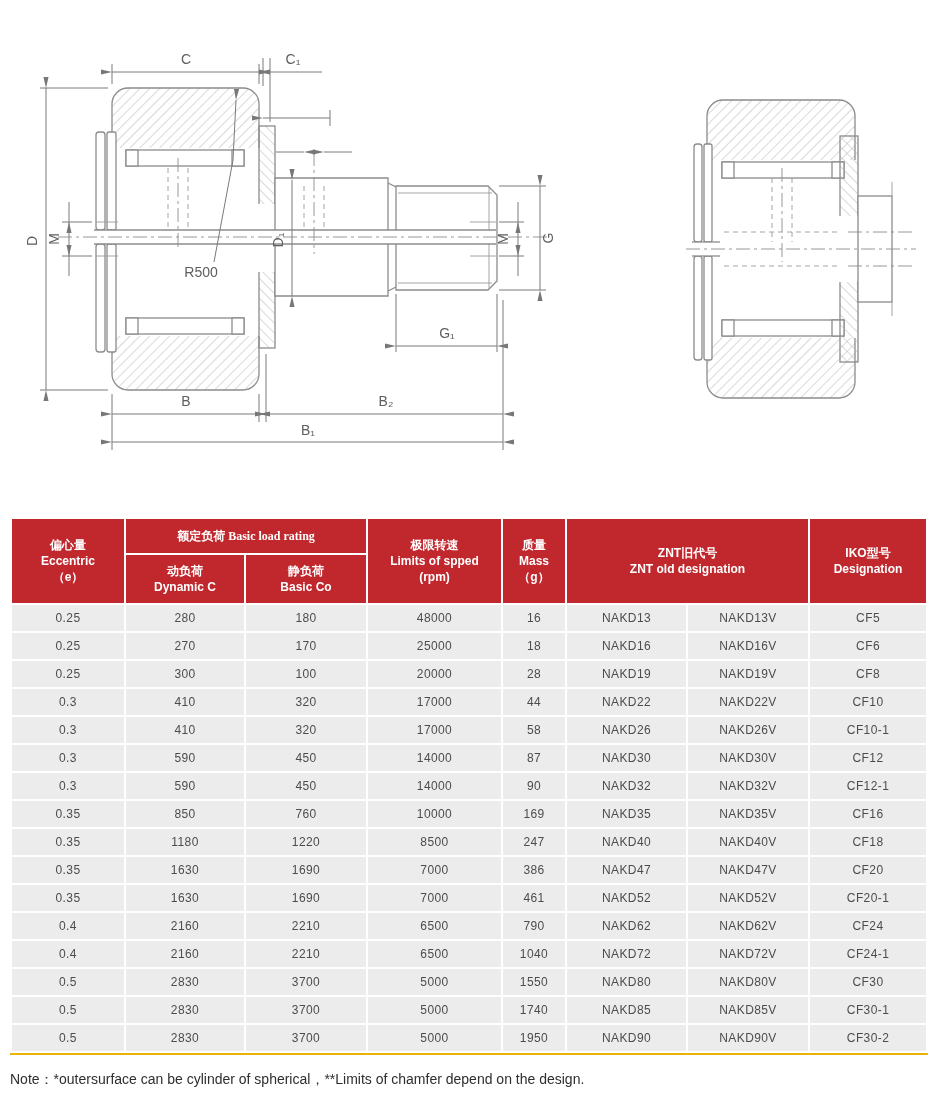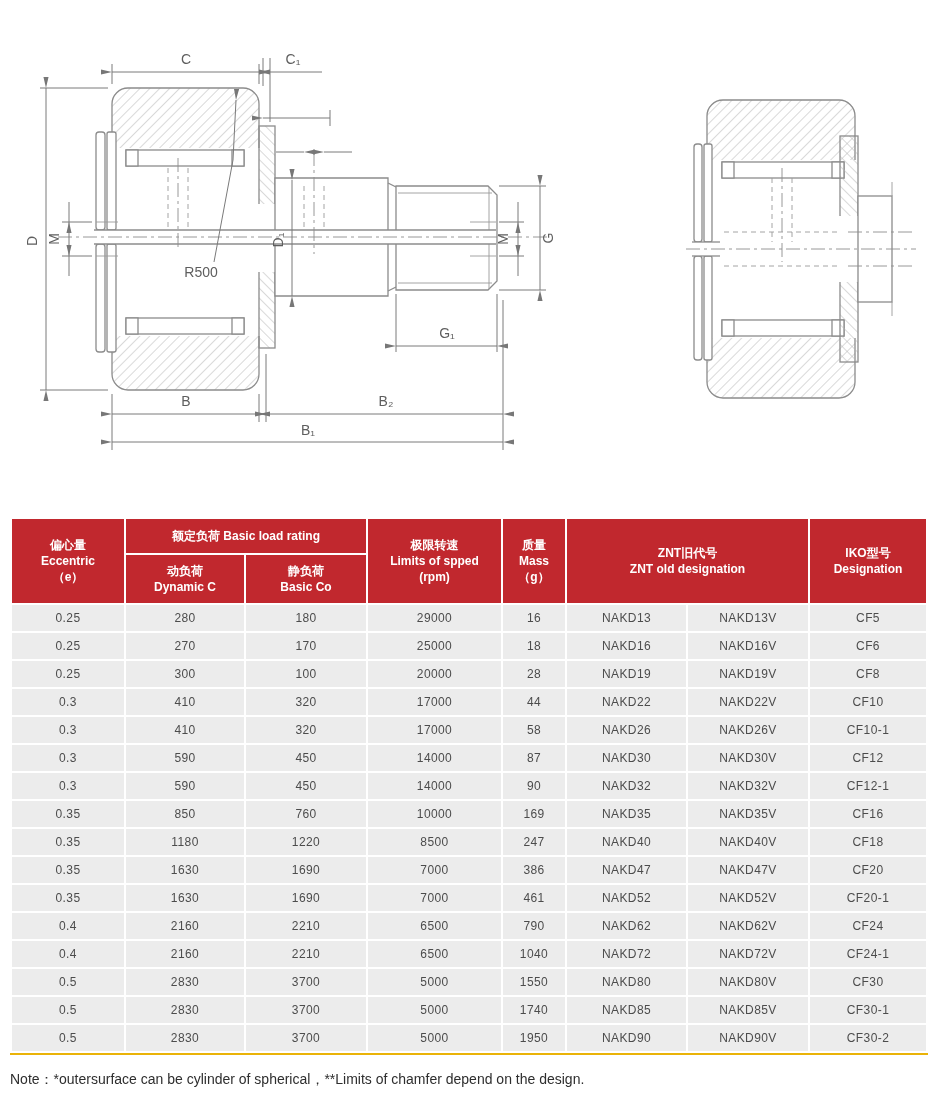--- a/index.html
+++ b/index.html
@@ -11,21 +11,21 @@
   .of {stroke:#8c8c8c;stroke-width:1.3;fill:#fff;}
   .hz1{fill:url(#h1);stroke:#8c8c8c;stroke-width:1.3;}
   .hz2{fill:url(#h2);stroke:#8c8c8c;stroke-width:1.3;}
   .thin{stroke:#9a9a9a;stroke-width:.9;fill:none;}
   .dim {stroke:#7a7a7a;stroke-width:1;fill:none;}
   .cl  {stroke:#8c8c8c;stroke-width:.9;stroke-dasharray:14 4 3 4;fill:none;}
   .dash{stroke:#9a9a9a;stroke-width:.9;stroke-dasharray:5 4;fill:none;}
   .dimtxt{fill:#5e5e5e;font-size:14px;font-family:"Liberation Sans","DejaVu Sans",sans-serif;}
   table.spec{margin:47px 0 0 10px;border-collapse:separate;border-spacing:2px;width:918px;table-layout:fixed;border-bottom:2px solid #eab308;}
   table.spec th{background:var(--red);color:#fff;font-size:12px;font-weight:bold;text-align:center;vertical-align:middle;padding:2px 0;line-height:1.35;}
-  table.spec thead tr:nth-child(1) th.band{height:30px;}
+  table.spec thead tr:nth-child(1) th.band{height:30px;font-family:Liberation Serif, serif;}
   table.spec thead tr:nth-child(2) th{height:44px;}
   table.spec td{background:var(--row-bg);color:#4c4c4c;font-size:12px;text-align:center;vertical-align:middle;height:24px;letter-spacing:.4px;}
   .notes{margin:14px 0 0 10px;color:#2e2e2e;font-size:14px;line-height:1.55;}
   .note-zh{font-weight:bold;letter-spacing:1px;}
 </style>
 </head>
 <body>
 
 <div class="page">
 
@@ -260,21 +260,21 @@
           <div>静负荷</div>
           <div>Basic Co</div>
         </th>
       </tr>
     </thead>
     <tbody>
         <tr>
     <td>0.25</td>
     <td>280</td>
     <td>180</td>
-    <td>29000</td>
+    <td>48000</td>
     <td>16</td>
     <td>NAKD13</td>
     <td>NAKD13V</td>
     <td>CF5</td>
   </tr>
         <tr>
     <td>0.25</td>
     <td>270</td>
     <td>170</td>
     <td>25000</td>

